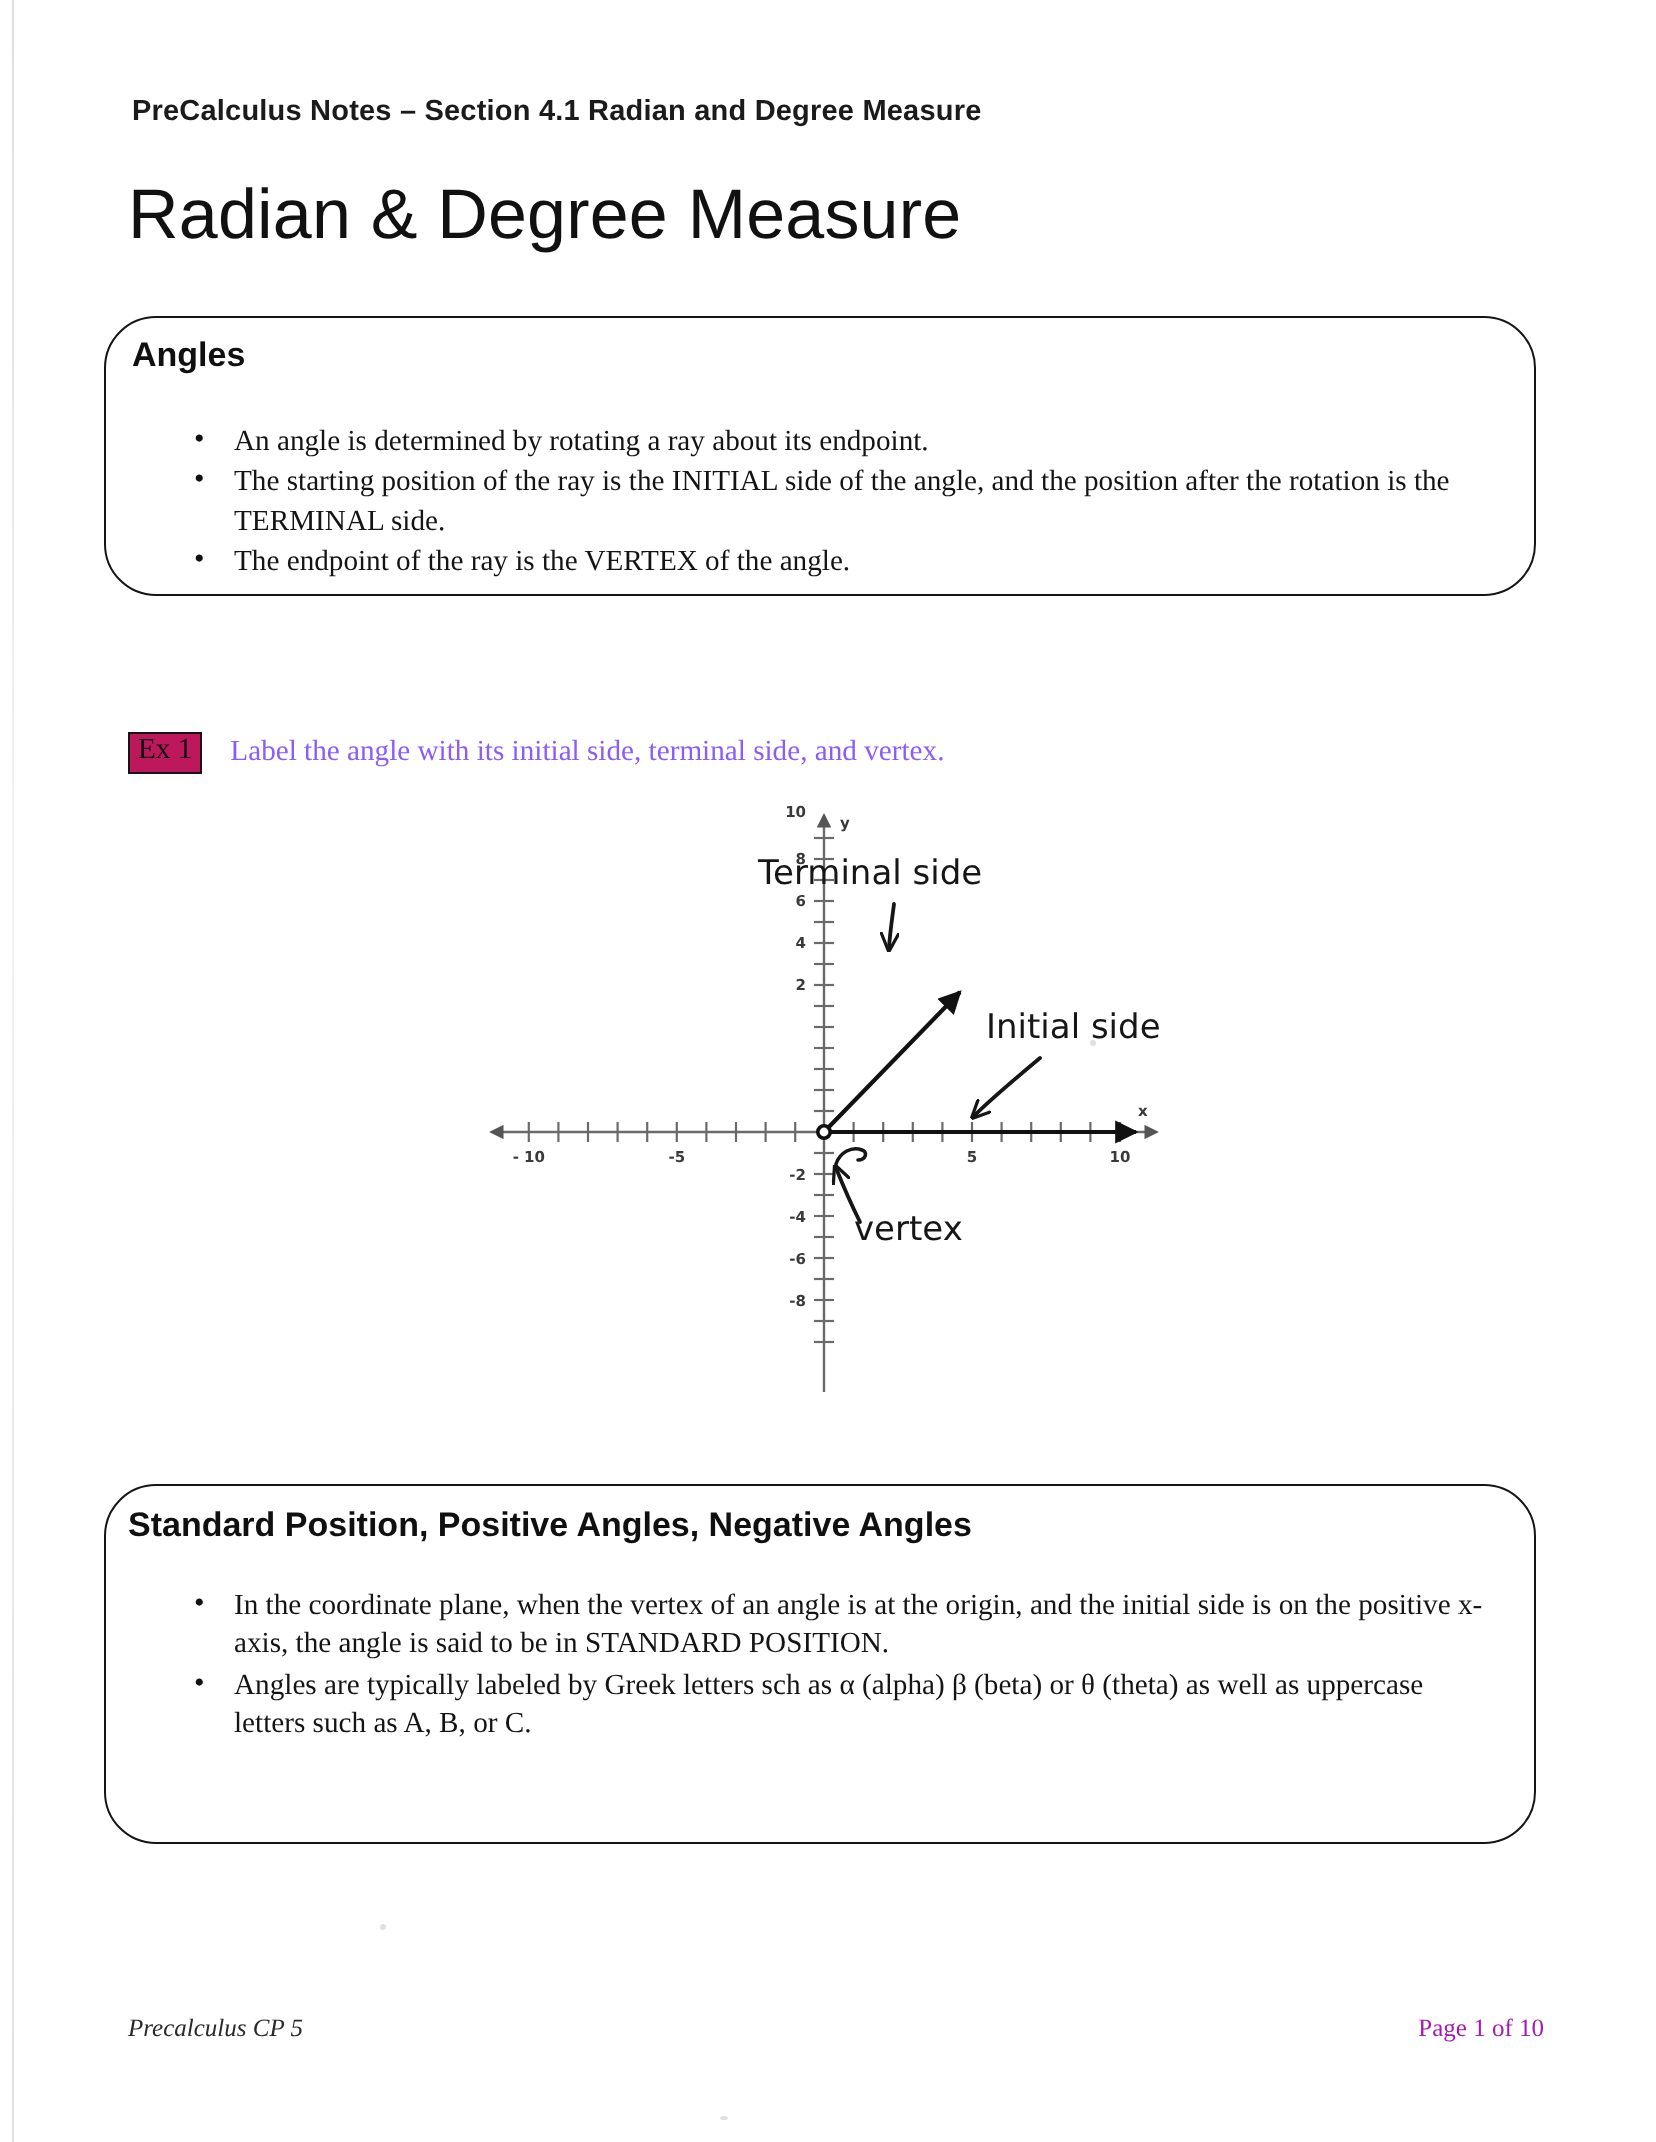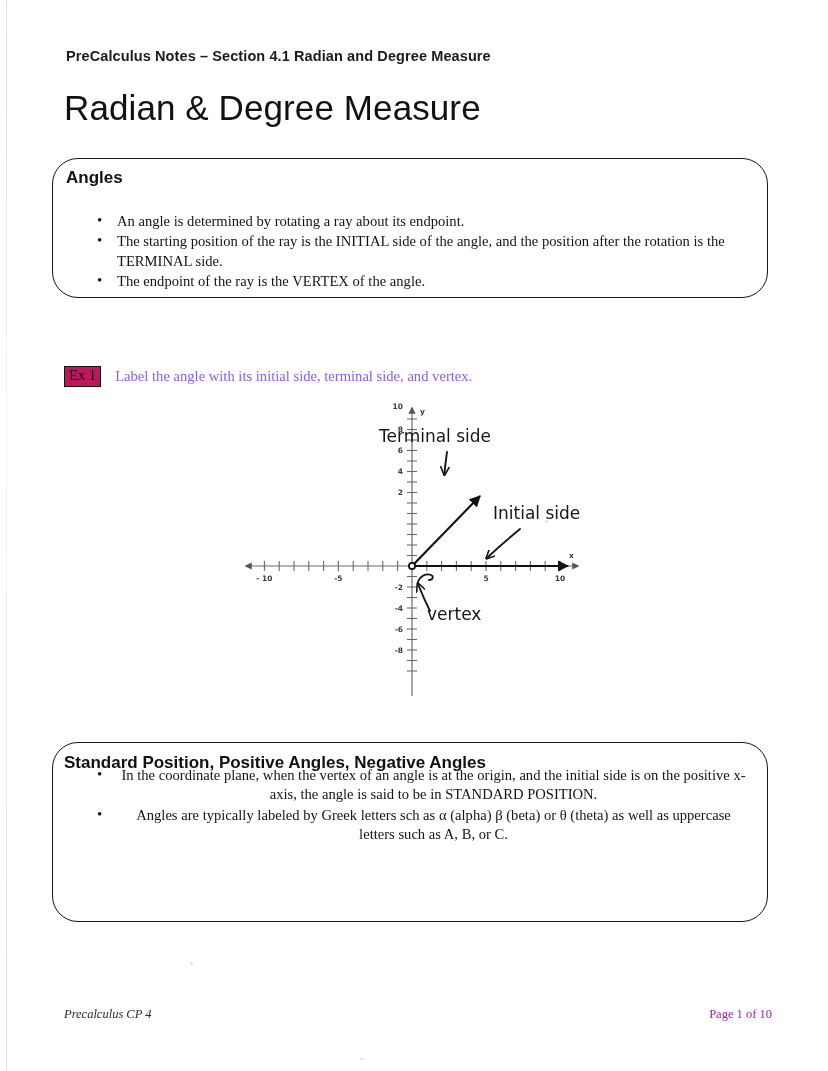--- a/index.html
+++ b/index.html
@@ -308,25 +308,25 @@
 
       <path d="M 200 213 C 196 205, 192 196, 188 186" fill="none" stroke="#161616" stroke-width="1.9" stroke-linecap="round" marker-end="url(#handArrow)"></path>
       <path d="M 188 184 C 190 178, 196 175, 201 177 C 204 178, 203 182, 199 182" fill="none" stroke="#161616" stroke-width="1.8" stroke-linecap="round"></path>
     </svg>
   </div>
 
   <div class="callout" style="left:52px; top:742px; width:716px; height:180px;"></div>
 
   <div class="callout-heading" style="left:64px; top:753px;">Standard Position, Positive Angles, Negative Angles</div>
 
-  <ul class="bullets" style="left:95px; top:766px; width:655px;text-align:center;">
+  <ul class="bullets" style="left:95px; top:794px; width:655px;">
     <li>
       <span>In the coordinate plane, when the vertex of an angle is at the origin, and the initial side is on the positive x-axis, the angle is said to be in STANDARD POSITION.</span>
     </li>
     <li>
       <span>Angles are typically labeled by Greek letters sch as α (alpha) β (beta) or θ (theta) as well as uppercase letters such as A, B, or C.</span>
     </li>
   </ul>
 
-  <div class="footer-left">Precalculus CP 4</div>
+  <div class="footer-left">Precalculus CP 5</div>
   <div class="footer-right">Page 1 of 10</div>
 
 </div>
 
 </body></html>

